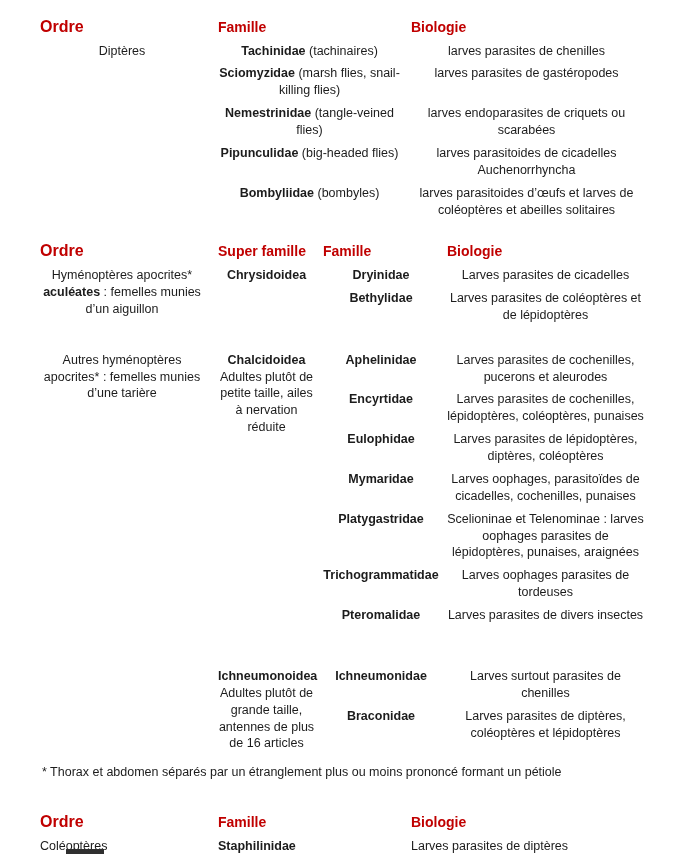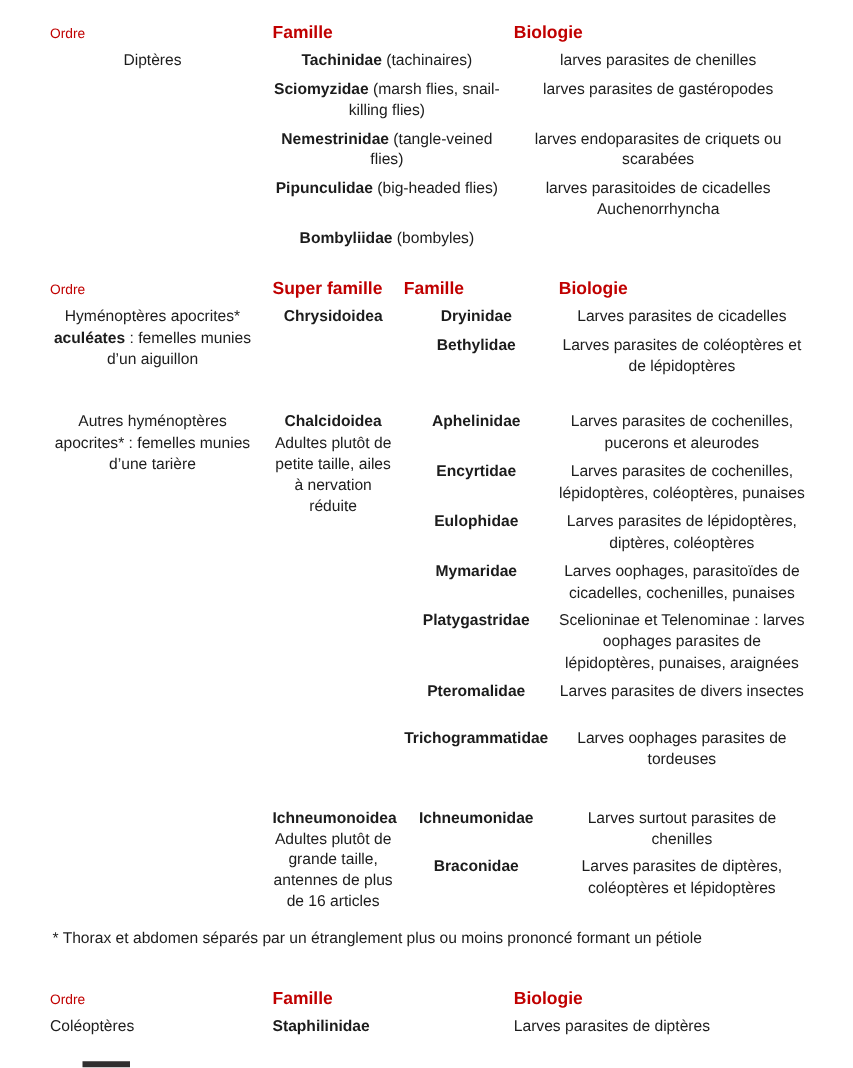--- a/index.html
+++ b/index.html
@@ -4,21 +4,21 @@
 <style>
   * { margin:0; padding:0; box-sizing:border-box; }
   html,body { background:#ffffff; }
   body {
     width:682px; height:854px; position:relative; overflow:hidden;
     font-family:"Liberation Sans", sans-serif;
     font-size:12.5px; line-height:1.35; color:#1c1c1c;
   }
   .page { padding:16px 20px 0 40px; }
   .hdr-row { display:flex; align-items:baseline; margin-bottom:5px; }
-  .h-ordre { font-size:11px; font-weight:normal; color:#c00000; }
+  .h-ordre { font-size:16px; font-weight:bold; color:#c00000; }
   .h-col  { font-size:14px; font-weight:bold; color:#c00000; }
 
   
   .c-ordre { width:178px; flex:0 0 178px; padding-right:14px; }
   .c-fam1  { width:193px; flex:0 0 193px; padding-right:10px; }
   .c-bio1  { flex:1 1 auto; padding-right:20px; }
   .c-sfam  { width:105px; flex:0 0 105px; padding-right:8px; }
   .c-fam2  { width:124px; flex:0 0 124px; padding-right:8px; }
   .c-bio2  { flex:1 1 auto; padding-right:18px; }
 
@@ -69,20 +69,21 @@
         <div class="subrow">
           <div class="c-fam1"><span class="b">Nemestrinidae</span><span> (tangle-veined flies)</span></div>
           <div class="c-bio1">larves endoparasites de criquets ou scarabées</div>
         </div>
         <div class="subrow">
           <div class="c-fam1"><span class="b">Pipunculidae</span><span> (big-headed flies)</span></div>
           <div class="c-bio1">larves parasitoides de cicadelles Auchenorrhyncha</div>
         </div>
         <div class="subrow">
           <div class="c-fam1"><span class="b">Bombyliidae</span><span> (bombyles)</span></div>
+          <div class="c-bio1">larves parasitoides d’œufs et larves de coléoptères et abeilles solitaires</div>
         </div>
       </div>
     </div>
   </div>
 
   <div class="sec2">
     <div class="hdr-row">
       <div class="c-ordre h-ordre">Ordre</div>
       <div class="c-sfam h-col">Super famille</div>
       <div class="c-fam2 h-col">Famille</div>
@@ -128,27 +129,27 @@
           <div class="c-bio2">Larves parasites de lépidoptères, diptères, coléoptères</div>
         </div>
         <div class="subrow">
           <div class="c-fam2 b">Mymaridae</div>
           <div class="c-bio2">Larves oophages, parasitoïdes de cicadelles, cochenilles, punaises</div>
         </div>
         <div class="subrow">
           <div class="c-fam2 b">Platygastridae</div>
           <div class="c-bio2">Scelioninae et Telenominae : larves oophages parasites de lépidoptères, punaises, araignées</div>
         </div>
+        <div class="subrow">
+          <div class="c-fam2 b">Trichogrammatidae</div>
+          <div class="c-bio2">Larves oophages parasites de tordeuses</div>
+        </div>
         <div class="subrow extra-gap">
           <div class="c-fam2 b">Pteromalidae</div>
           <div class="c-bio2">Larves parasites de divers insectes</div>
-        </div>
-        <div class="subrow">
-          <div class="c-fam2 b">Trichogrammatidae</div>
-          <div class="c-bio2">Larves oophages parasites de tordeuses</div>
         </div>
       </div>
     </div>
 
     <div class="group g3">
       <div class="c-ordre"></div>
       <div class="c-sfam">
         <div class="b">Ichneumonoidea</div>
         <div>Adultes plutôt de grande taille, antennes de plus de 16 articles</div>
       </div>

